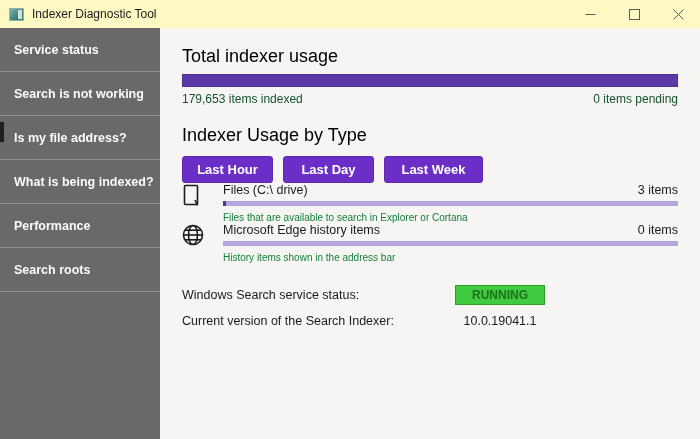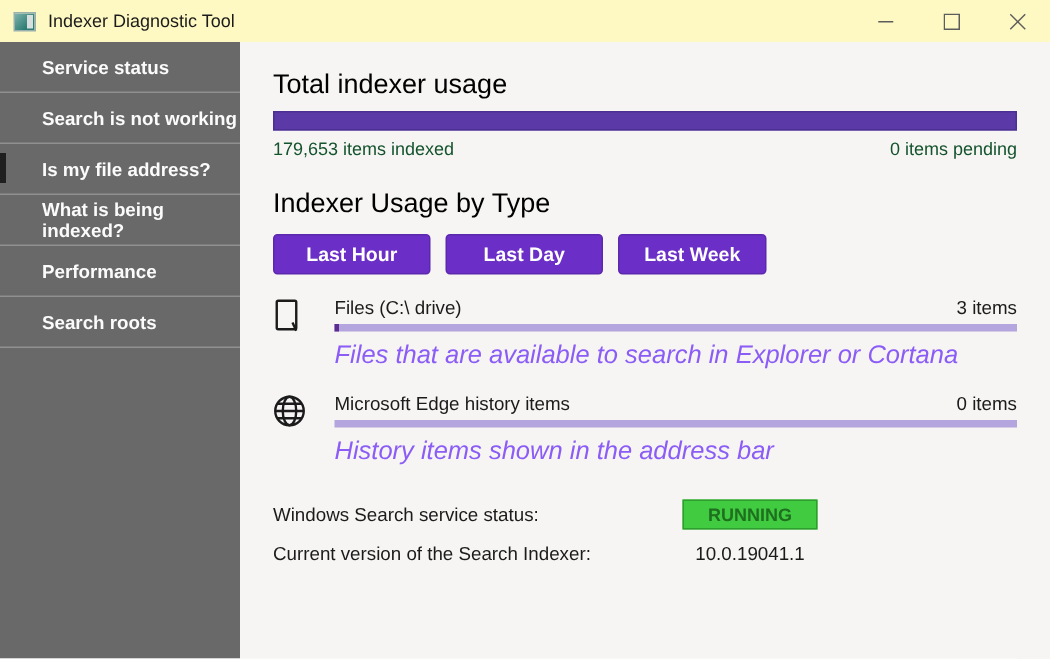--- a/index.html
+++ b/index.html
@@ -12,47 +12,47 @@
   .titlebar { height: 28px; background: #fef9c3; display: flex; align-items: center; padding-left: 9px; }
   .app-icon { width: 15px; height: 13px; border: 1px solid #9ab0ae; background: linear-gradient(135deg, #7fb3ad 0%, #2e7d74 70%); position: relative; }
   .app-icon::after { content: ""; position: absolute; right: 1px; top: 1px; bottom: 1px; width: 4px; background: #d8dedd; }
   .title-text { font-size: 12px; color: #1b1b1b; margin-left: 8px; }
   .win-controls { margin-left: auto; display: flex; height: 100%; }
   .win-btn { width: 44px; height: 28px; display: flex; align-items: center; justify-content: center; cursor: default; }
   .win-btn svg { stroke: #5c5c5c; }
 
   
   .sidebar { position: absolute; left: 0; top: 28px; width: 160px; bottom: 0; background: #696969; }
-  .side-item { height: 34px; display: flex; align-items: center; padding-left: 28px; color: #fbfbfb;
+  .side-item { height: 44px; display: flex; align-items: center; padding-left: 14px; color: #fbfbfb;
                font-size: 12.5px; font-weight: 700; border-bottom: 1px solid #909090; position: relative; cursor: default; }
   .side-indicator { position: absolute; left: 0; top: 6px; width: 4px; height: 20px; background: #1f1f1f; }
 
   
   .main { position: absolute; left: 160px; top: 28px; right: 0; bottom: 0; padding: 18px 22px 0 22px; }
   .section-title { font-size: 18px; font-weight: 400; color: #000000; }
 
   .total-track { margin-top: 7px; height: 13px; background: #cfc6e8; }
   .total-fill { height: 100%; background: #5b3aa7; border: 1px solid #4b2f92; }
   .meta-row { display: flex; justify-content: space-between; margin-top: 5px; font-size: 12px; color: #14532d; }
 
   .type-title { margin-top: 19px; }
   .btn-row { margin-top: 10px; display: flex; gap: 10px; }
   .time-btn { background: #6b2fc7; color: #ffffff; border: 1px solid #5c28ad; border-radius: 3px;
               font-family: "Liberation Sans", sans-serif; font-size: 13px; font-weight: 700;
-              padding: 5px 0; width: 105px; text-align: center; cursor: pointer; }
+              padding: 5px 0; width: 91px; text-align: center; cursor: pointer; }
   .time-btn.wide { width: 99px; }
 
-  .usage-row { display: flex; margin-top: 15px; }
+  .usage-row { display: flex; }
   .usage-icon { width: 41px; padding-top: 1px; }
   .usage-icon svg { stroke: #1b1b1b; fill: none; stroke-width: 1.6; }
   .usage-body { flex: 1; }
   .usage-head { display: flex; justify-content: space-between; font-size: 12.5px; color: #1b1b1b; }
   .usage-track { height: 5px; background: #b4a5de; margin-top: 4px; }
   .usage-fill { height: 100%; background: #5c2d91; }
-  .usage-desc { margin-top: 6px; font-size: 17px; color: #8b5cf6; font-style: italic; }
+  .usage-desc { margin-top: 6px; font-size: 10px; color: #15803d; }
 
   .status-section { margin-top: 22px; }
   .status-row { display: flex; align-items: center; margin-bottom: 9px; font-size: 12.5px; color: #1b1b1b; }
   .status-label { width: 273px; }
   .status-value { width: 90px; text-align: center; }
   .running-badge { display: block; background: #40cb40; border: 1px solid #2f9e2f; color: #1e6f1e;
                    font-size: 12px; font-weight: 700; padding: 2px 0; }
   .version-value { font-size: 12.5px; color: #1b1b1b; }
 </style>
 </head>

